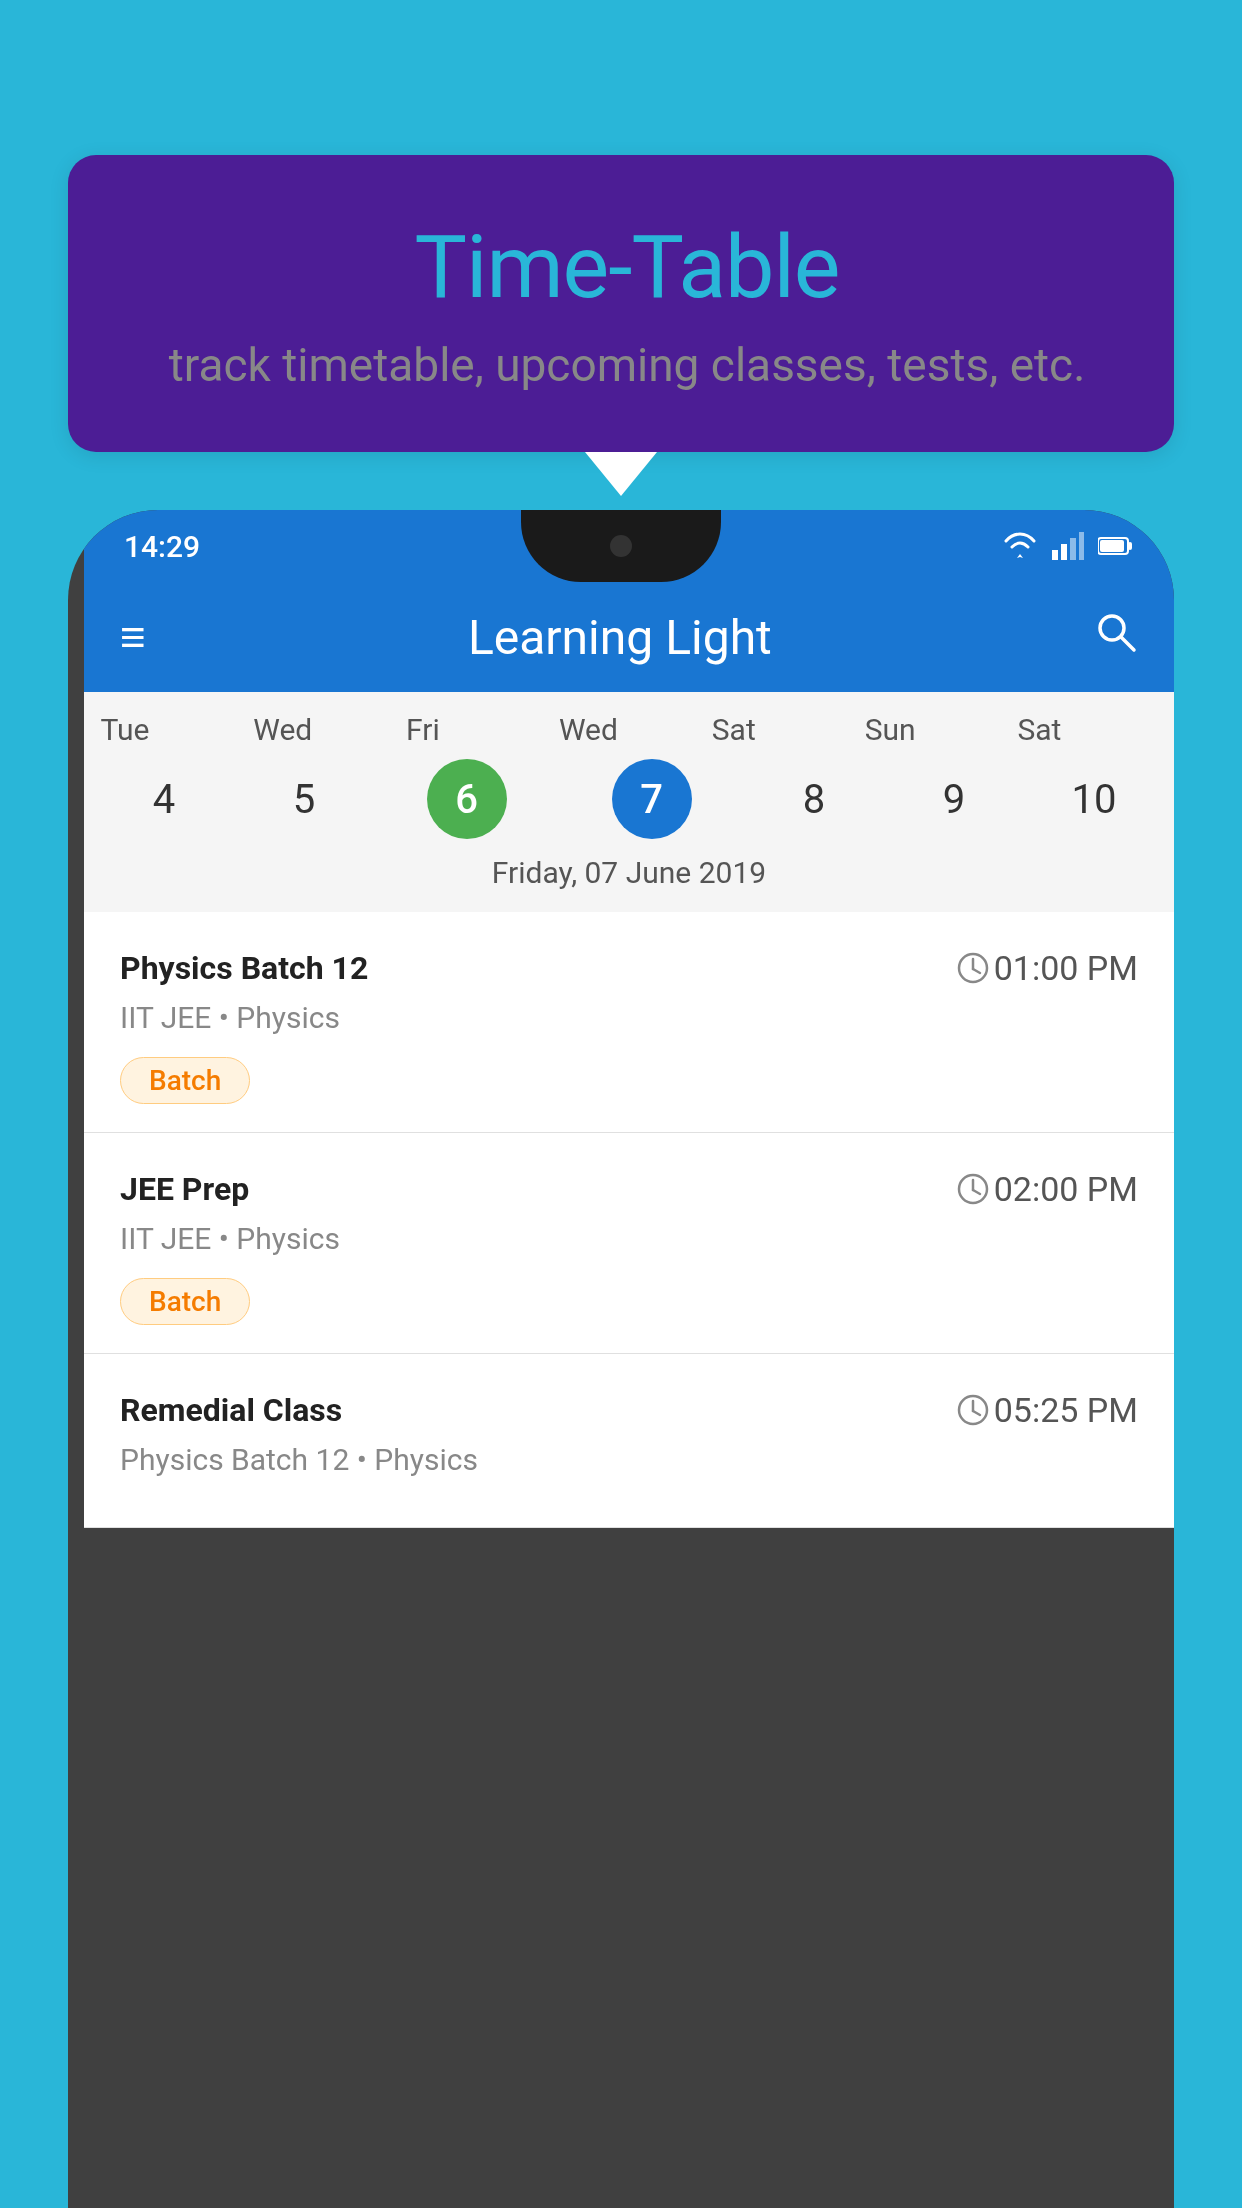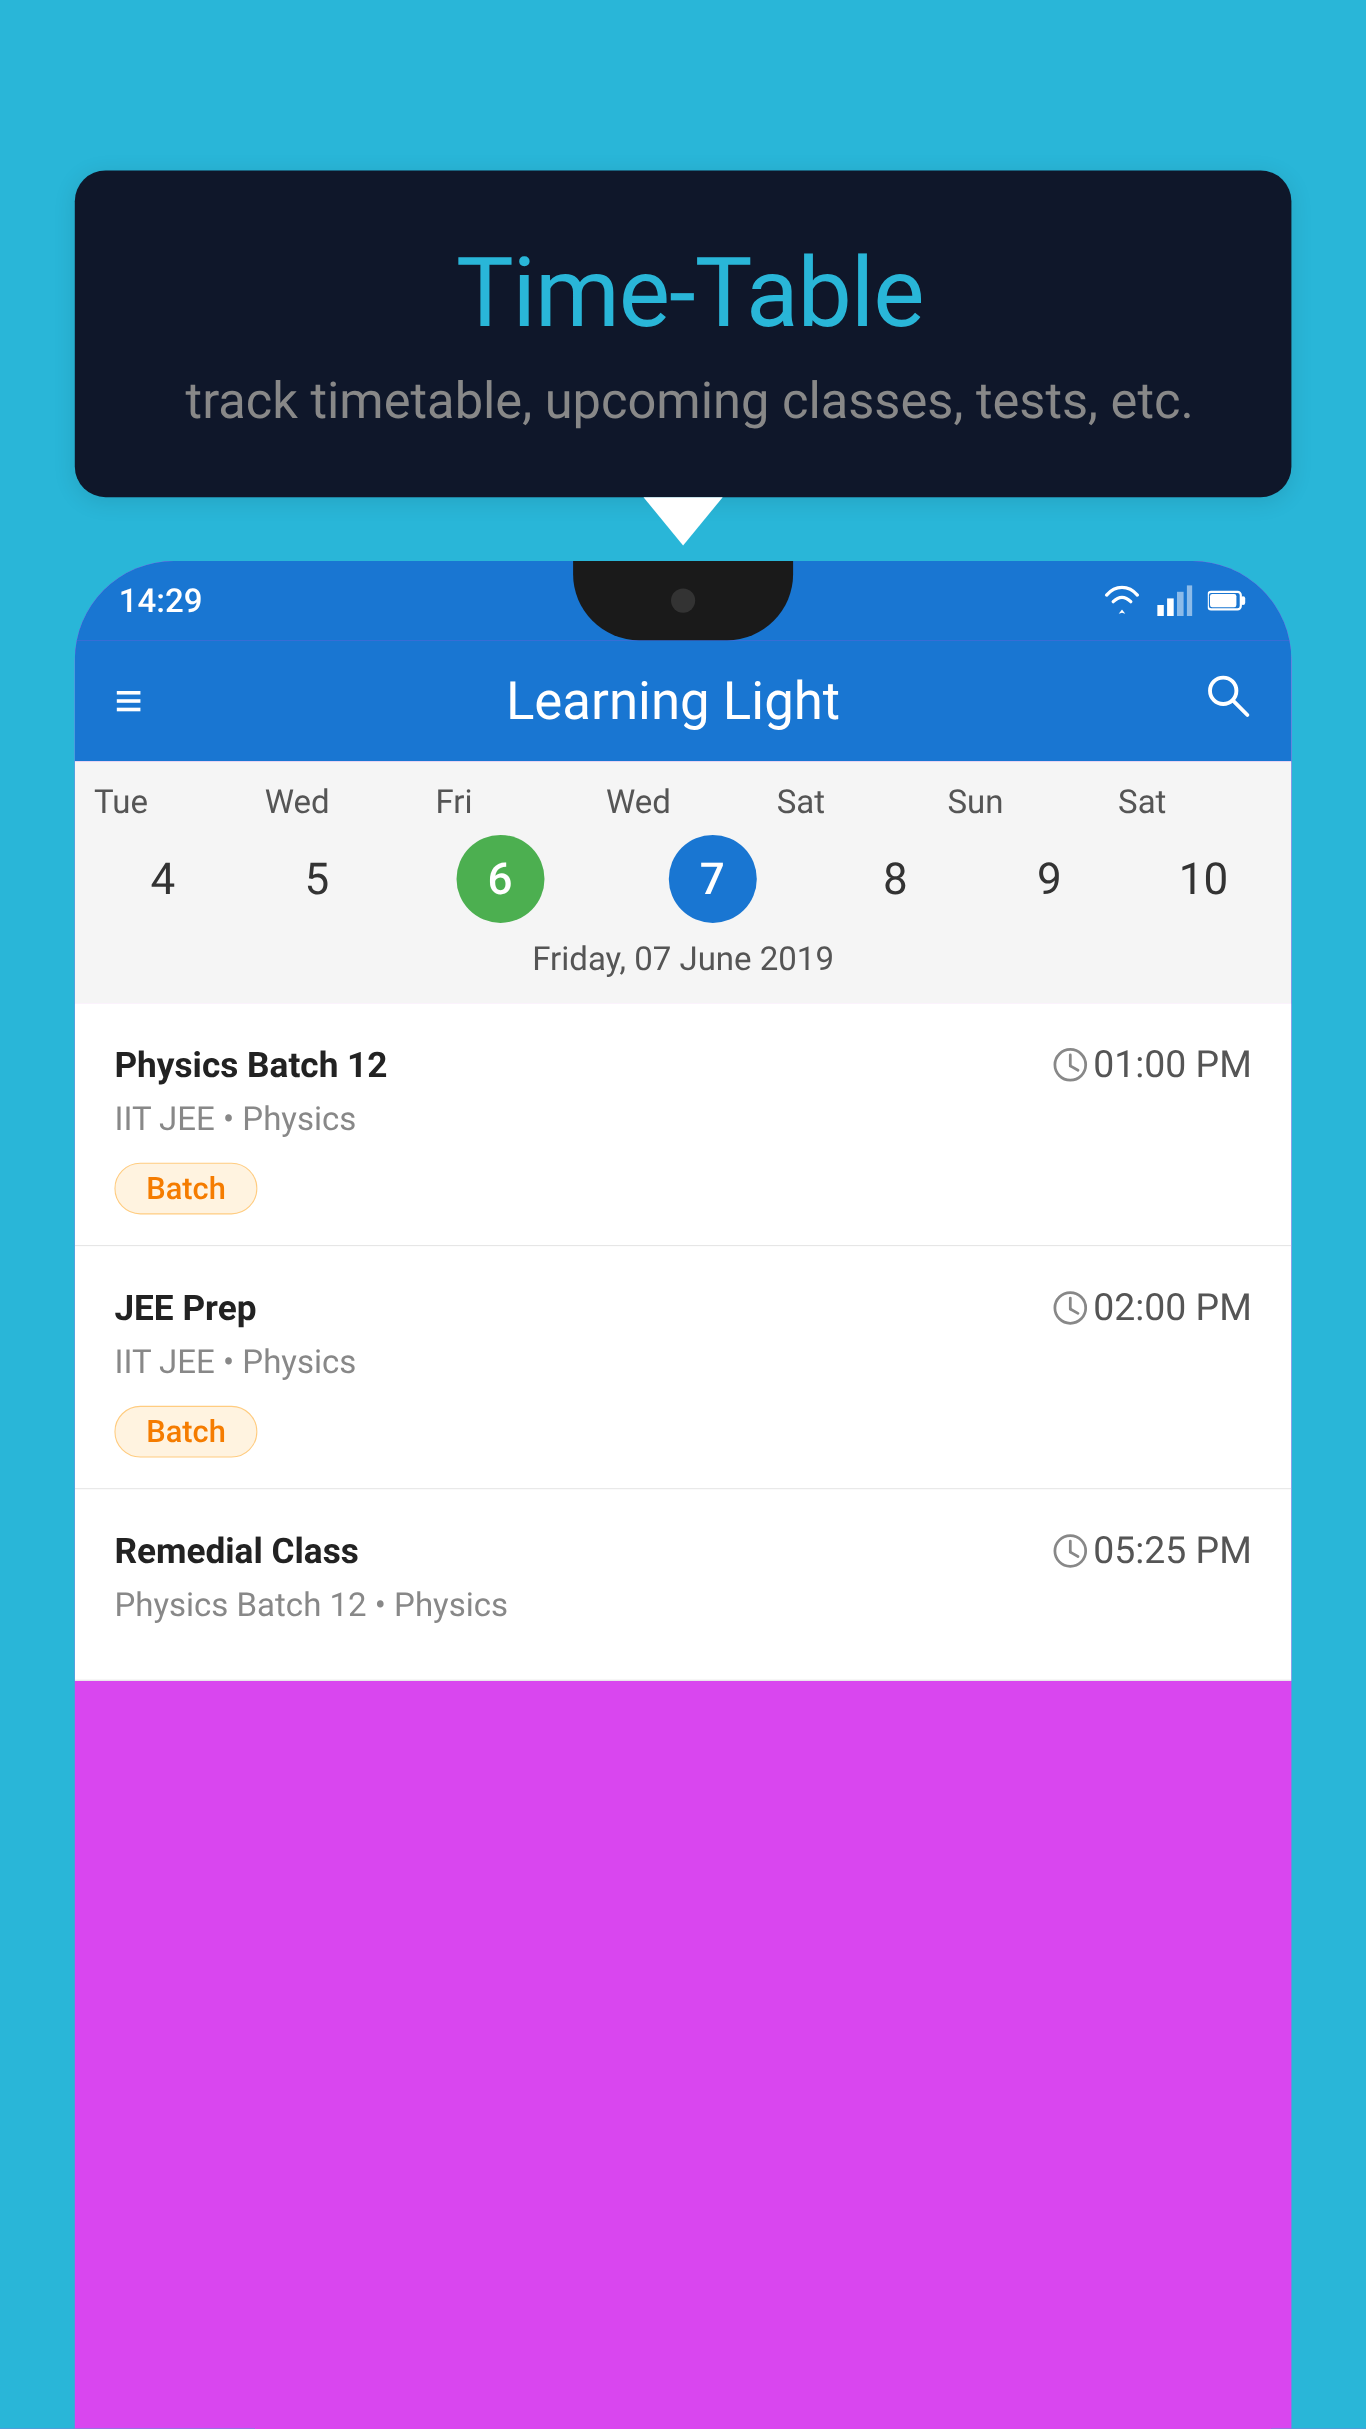--- a/index.html
+++ b/index.html
@@ -11,21 +11,21 @@
       overflow: hidden;
       position: relative;
     }
 
     
     .speech-bubble {
       position: absolute;
       top: 155px;
       left: 68px;
       right: 68px;
-      background: #0f172a;
+      background: #4c1d95;
       border-radius: 28px;
       padding: 60px 28px 60px 40px;
       text-align: center;
       box-shadow: 0 4px 20px rgba(0,0,0,0.1);
     }
     .speech-bubble::after {
       content: '';
       position: absolute;
       bottom: -44px;
       left: 50%;
@@ -47,23 +47,24 @@
       font-weight: 400;
     }
 
     
     .phone-frame {
       position: absolute;
       top: 510px;
       left: 68px;
       right: 68px;
       bottom: 0;
-      background: #d946ef;
+      background: #404040;
       border-radius: 90px 90px 0 0;
       overflow: hidden;
+      padding-left: 16px;
     }
 
     
     .status-bar {
       background: #1976d2;
       height: 72px;
       display: flex;
       align-items: center;
       justify-content: space-between;
       padding: 0 40px;

